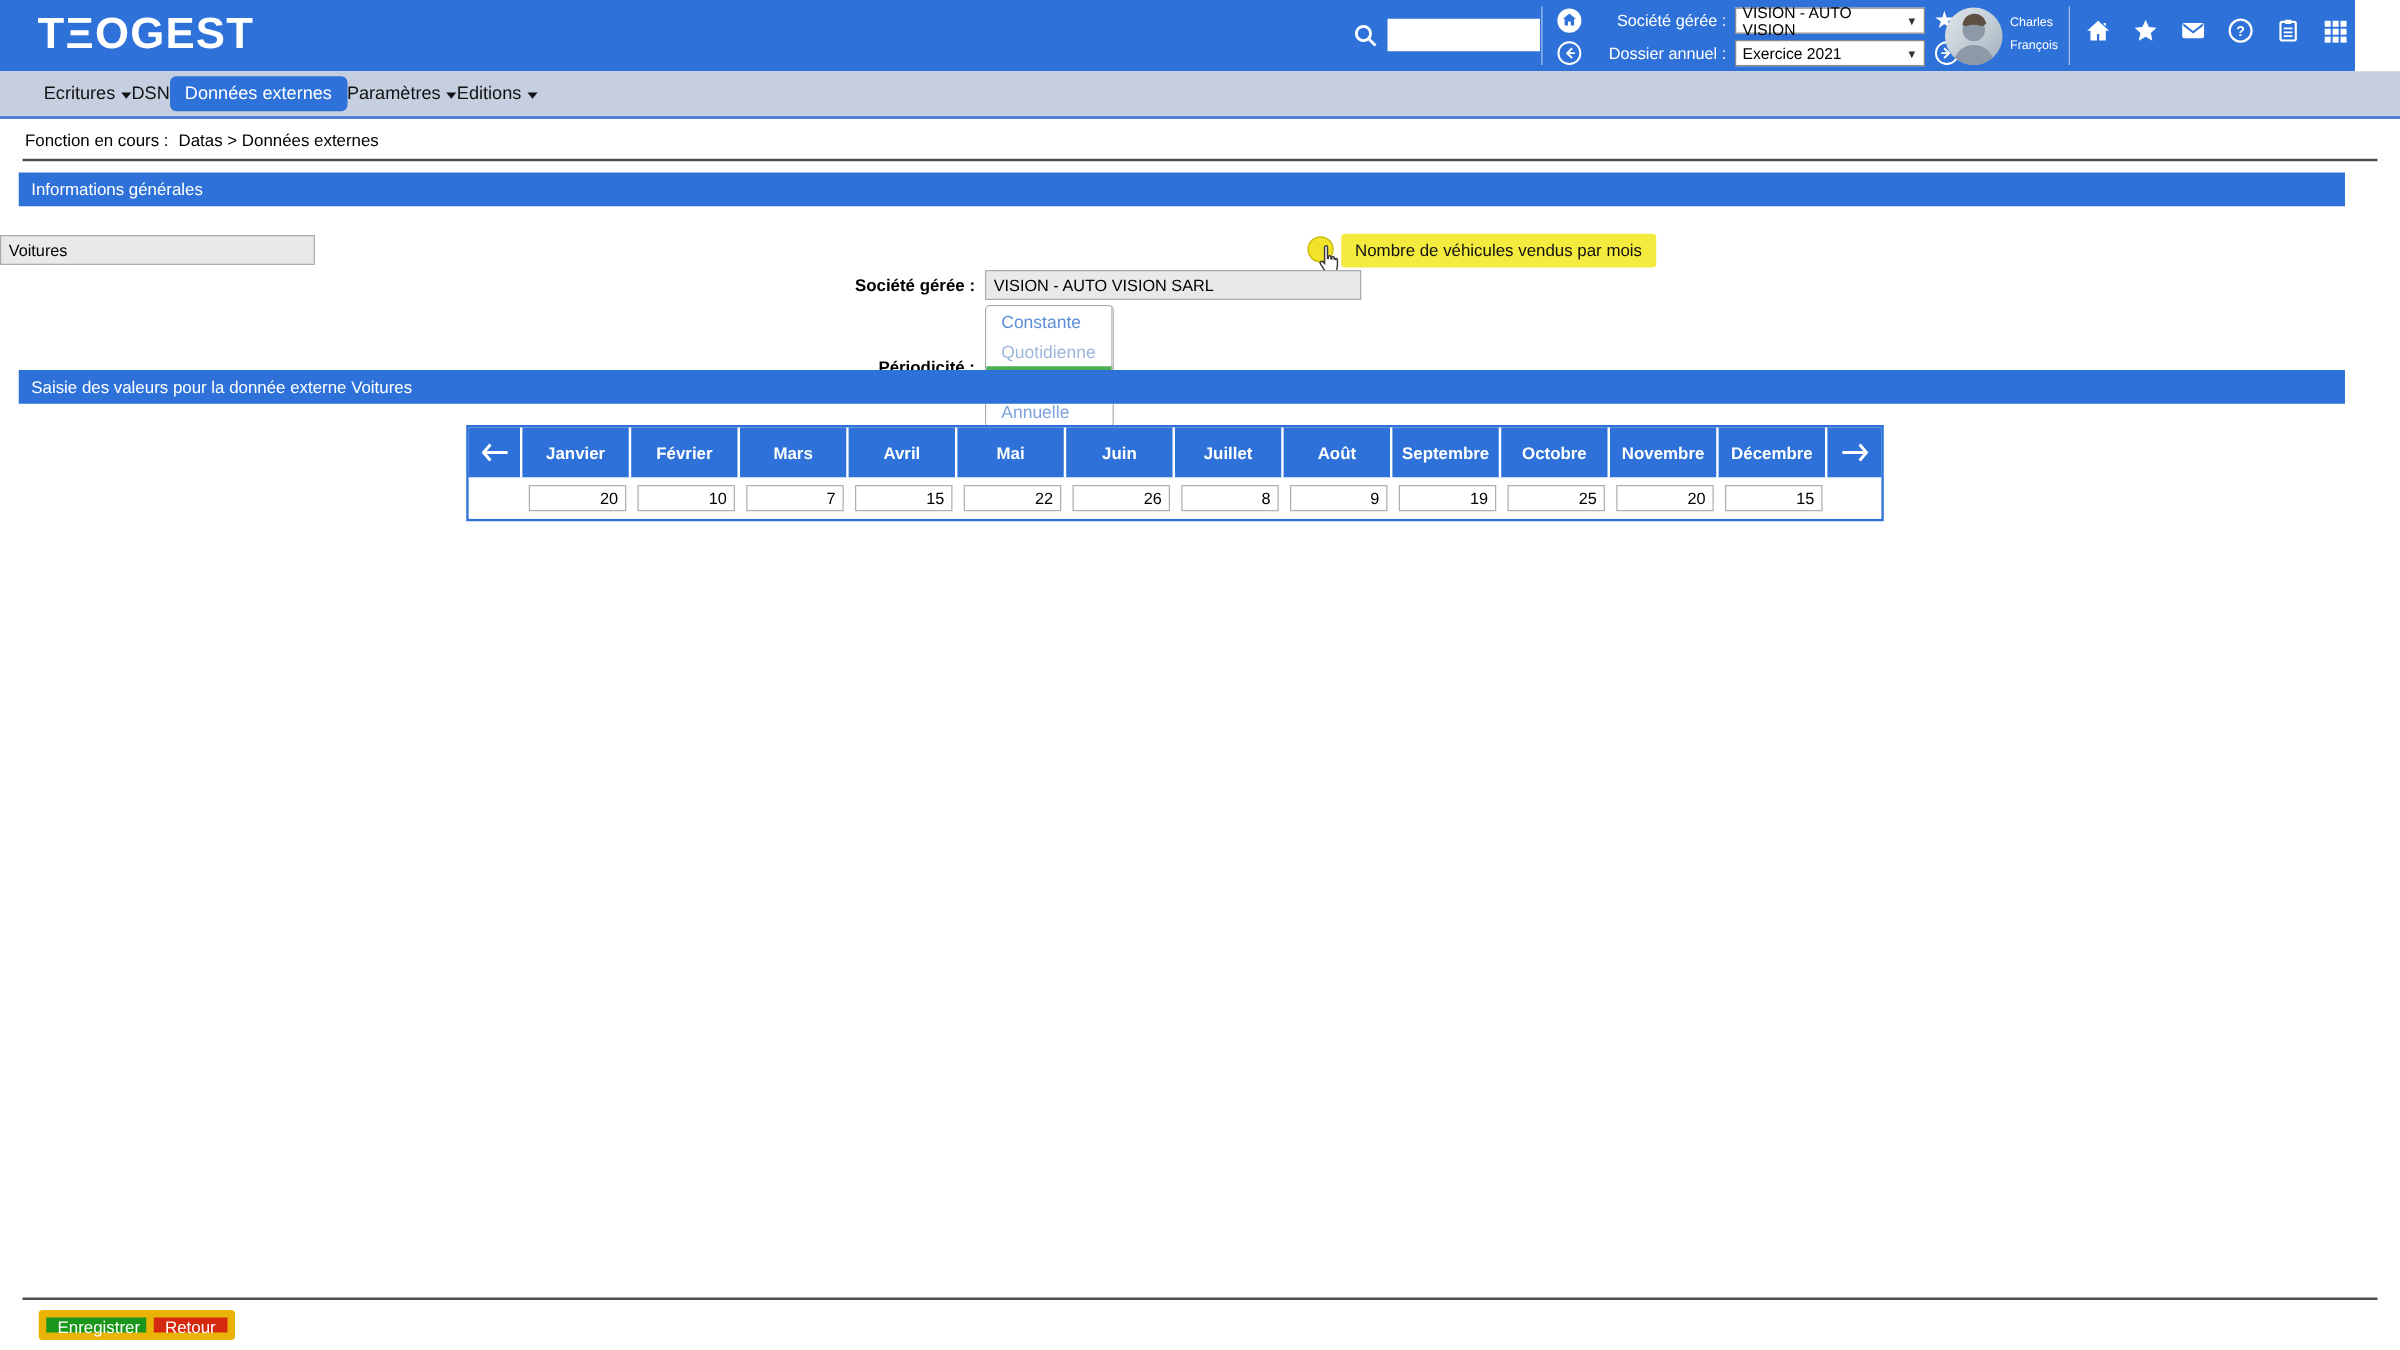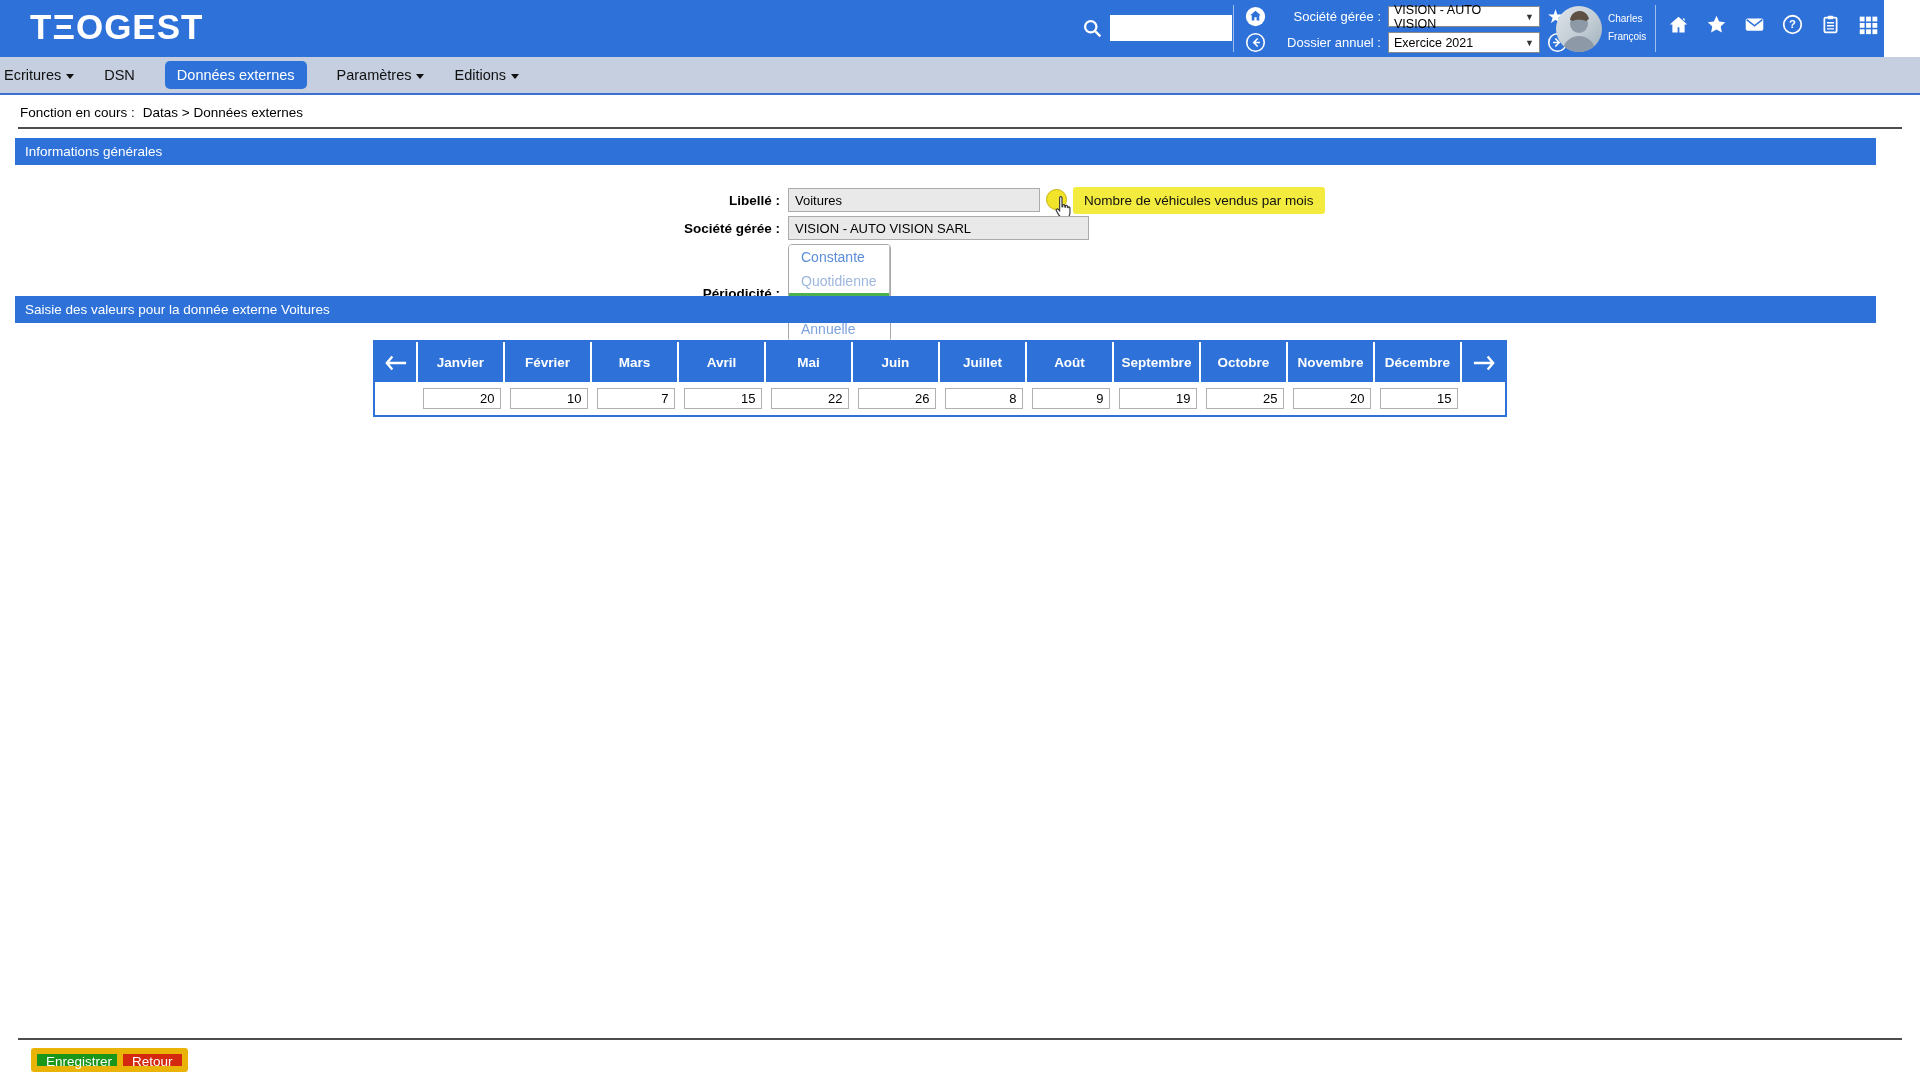--- a/index.html
+++ b/index.html
@@ -27,21 +27,21 @@
             overflow:hidden; background:linear-gradient(135deg,#dfe5ea 0%,#c2ccd4 55%,#9fb0ba 100%); }
   .avatar svg { width:46px; height:46px; }
   .username { position:absolute; left:1608px; top:10px; font-size:10px; line-height:18px; color:#fff; }
   .icon-strip { position:absolute; left:1668px; top:14px; display:flex; align-items:center; gap:17px; }
   .icon-strip .hicon { width:21px; height:21px; cursor:pointer; }
   .icon-strip .hicon.pwr { margin-left:13px; }
 
   
   .navbar { position:absolute; top:57px; left:0; width:1920px; height:38px;
             background:#c5cfe0; border-bottom:2px solid #3b6fd4;
-            display:flex; align-items:center; padding-left:4px; gap:30px; font-size:14.5px; color:#111; }
+            display:flex; align-items:center; padding-left:35px; font-size:14.5px; color:#111; }
   .nav-item { display:flex; align-items:center; gap:5px; cursor:pointer; white-space:nowrap; }
   .nav-item .caret { width:0; height:0; border-left:4px solid transparent; border-right:4px solid transparent;
                      border-top:5px solid #111; margin-top:2px; }
   .nav-item.active { background:#2e72d9; color:#fff; padding:6px 12px; border-radius:5px; }
 
   
   .breadcrumb { position:absolute; top:97px; left:18px; width:1884px; height:32px;
                 font-size:13.5px; color:#000; border-bottom:2px solid #4d4d4d;
                 display:flex; align-items:center; gap:8px; padding-left:2px; }
 
@@ -210,21 +210,20 @@
 </div>
 
 <div class="breadcrumb">
   <span>Fonction en cours :</span>
   <span>Datas &gt; Données externes</span>
 </div>
 
 <div class="section-bar" style="top:138px">Informations générales</div>
 
 <div class="form-row" style="top:188px; left:0;">
-  <div class="form-label">Libellé :</div>
   <input class="txt-input" style="width: 252px;" type="text" value="Voitures">
 </div>
 <div class="click-dot"></div>
 <svg class="hand-cursor" viewBox="0 0 24 28">
   <path d="M9.8 3.6c0-1.5 2.2-1.5 2.2 0v8.2l.6.1v-1.1c0-1.2 2-1.2 2 .1v1.3l.6.1v-.9c0-1.1 1.9-1 1.9.1v1l.6.1c0-.9 1.7-.8 1.7.2v4.6c0 3.2-2 5.3-5.2 5.3-2.7 0-3.9-1-5.1-3l-2.4-4c-.7-1.1.8-2.3 1.8-1.4l1.3 1.3z" fill="#fff" stroke="#3a3a3a" stroke-width="1.1"></path>
 </svg>
 <div class="tooltip">Nombre de véhicules vendus par mois</div>
 
 <div class="form-row" style="top:216px; left:0;">
   <div class="form-label">Société gérée :</div>

